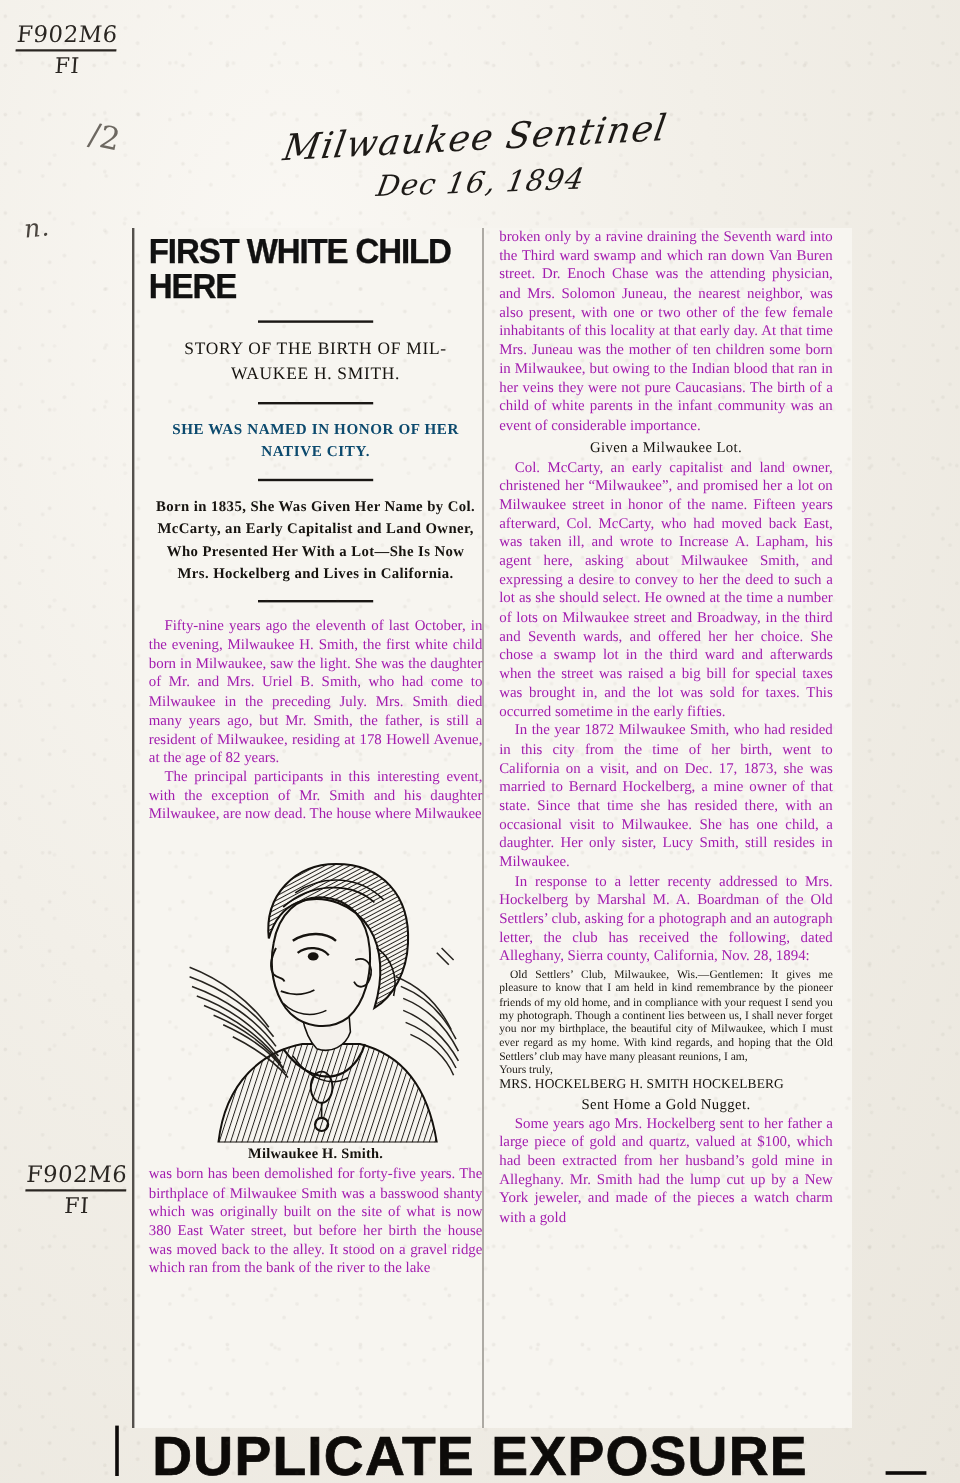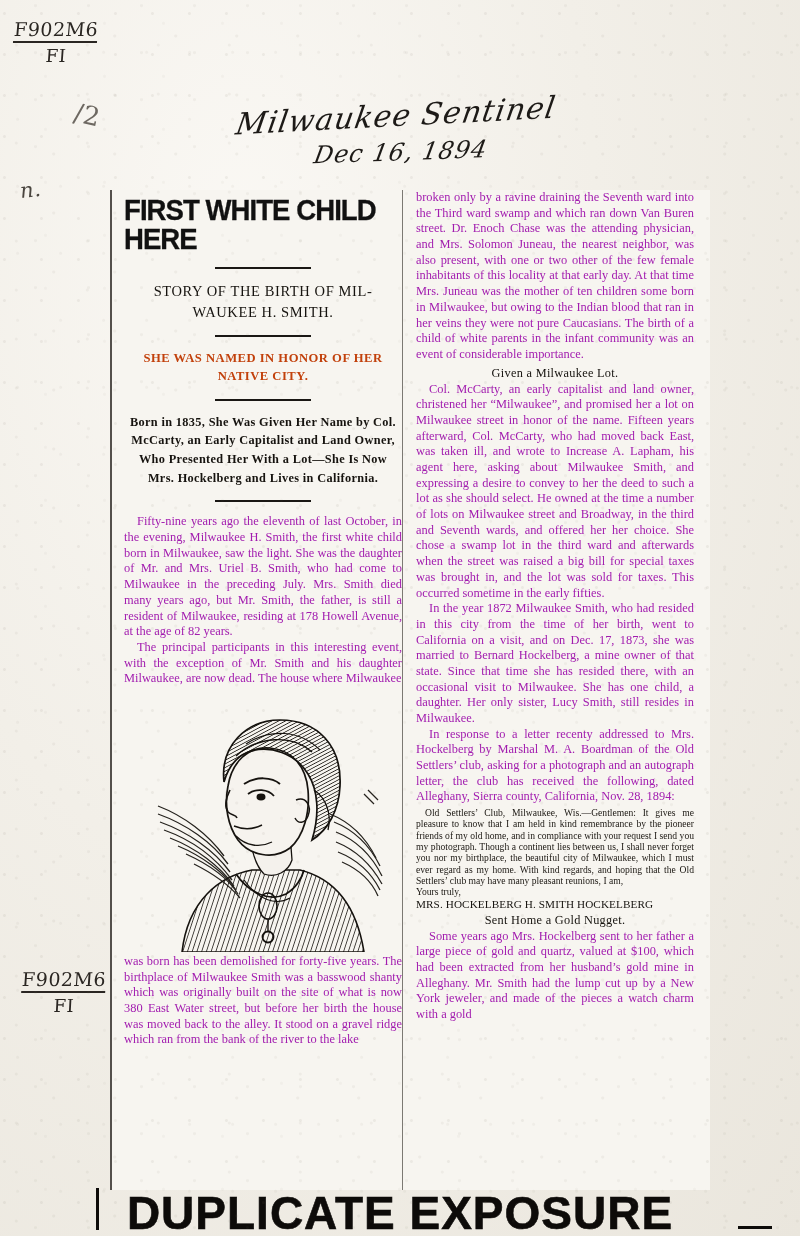--- a/index.html
+++ b/index.html
@@ -95,21 +95,21 @@
     width:96px;height:2px;background:#1a1714;margin:13px auto 12px auto;
   }
   .deck1{
     font-family:"Liberation Serif", serif;
     font-weight:normal; font-size:14.5px; line-height:1.42;
     text-align:center; letter-spacing:.6px; color:#16130f;
   }
   .deck2{
     font-family:"Liberation Serif", serif;
     font-weight:bold; font-size:12.6px; line-height:1.45;
-    text-align:center; letter-spacing:.5px; color:#c2410c;
+    text-align:center; letter-spacing:.5px; color:#0c4a6e;
   }
   .deck3{
     font-family:"Liberation Serif", serif;
     font-weight:bold; font-size:12.3px; line-height:1.52;
     text-align:center; letter-spacing:.35px; color:#16130f;
     padding:0 4px;
   }
   
   .body{
     font-family:"Liberation Serif", serif;
@@ -268,20 +268,21 @@
             <path d="M210 128 C230 136 246 152 256 172"></path>
             <path d="M212 138 C232 146 248 162 258 182"></path>
             <path d="M212 148 C232 156 248 172 258 190"></path>
             <path d="M214 158 C234 166 248 180 256 196"></path>
             <path d="M218 168 C236 176 248 188 254 202"></path>
             <path d="M240 100 L250 110"></path>
             <path d="M244 96 L254 106"></path>
           </g>
         </svg>
       </div>
+      <div class="portrait-cap">Milwaukee H. Smith.</div>
 
       <div class="body">
         <p style="text-indent:0">was born has been demolished for forty-five years. The birthplace of Milwaukee Smith was a basswood shanty which was originally built on the site of what is now 380 East Water street, but before her birth the house was moved back to the alley. It stood on a gravel ridge which ran from the bank of the river to the lake</p>
       </div>
     </div>
 
     <div class="col col-r">
       <div class="body">
         <p style="text-indent:0">broken only by a ravine draining the Seventh ward into the Third ward swamp and which ran down Van Buren street. Dr. Enoch Chase was the attending physician, and Mrs. Solomon Juneau, the nearest neighbor, was also present, with one or two other of the few female inhabitants of this locality at that early day. At that time Mrs. Juneau was the mother of ten children some born in Milwaukee, but owing to the Indian blood that ran in her veins they were not pure Caucasians. The birth of a child of white parents in the infant community was an event of considerable importance.</p>
       </div>

